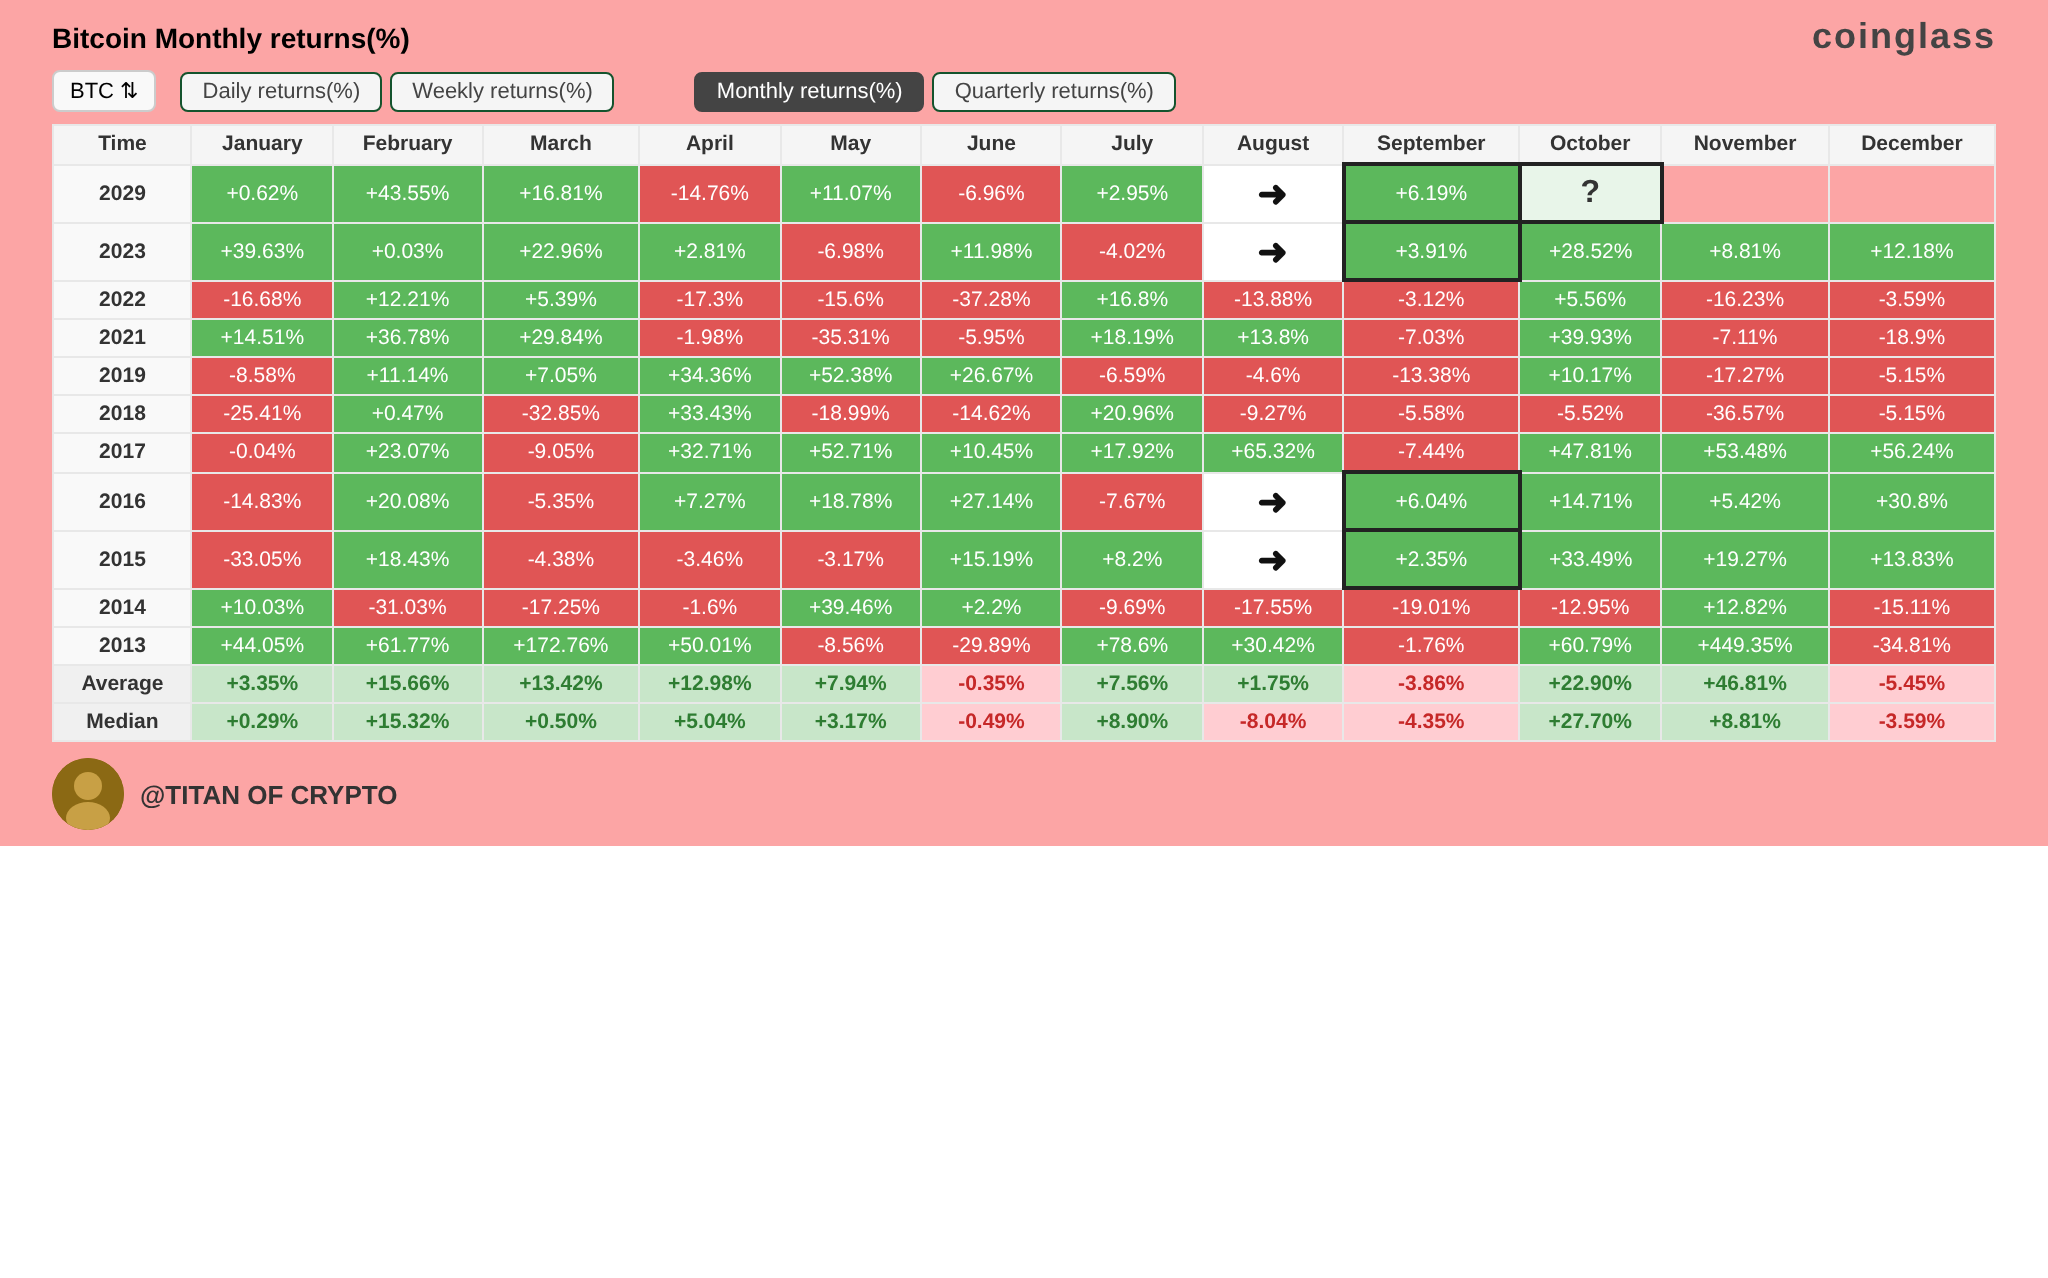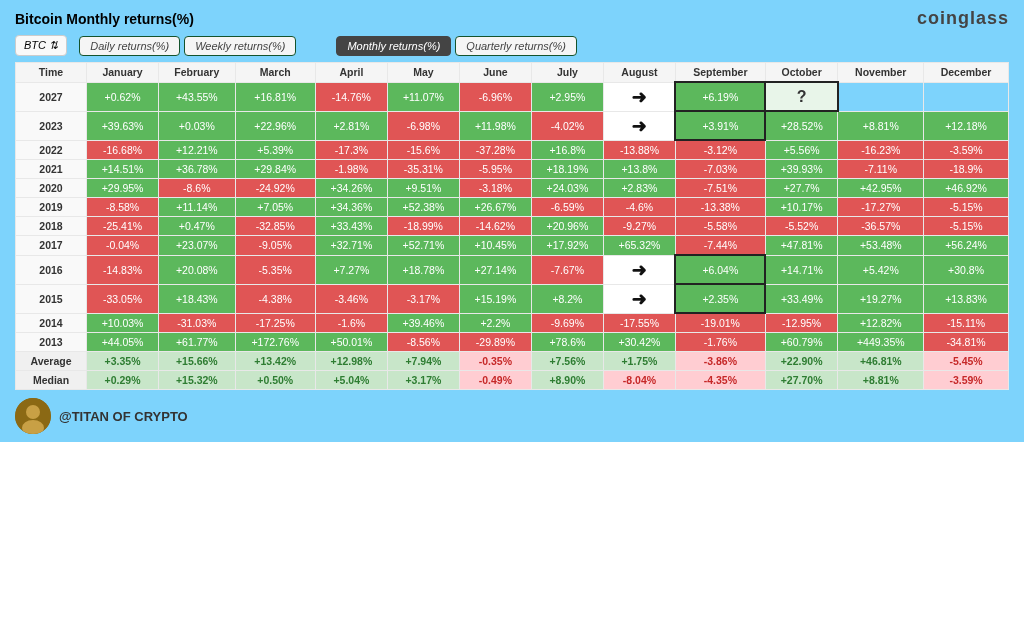--- a/index.html
+++ b/index.html
@@ -1,21 +1,21 @@
 <!DOCTYPE html>
 <html><head>
   <meta charset="utf-8">
   <style>
     * { box-sizing: border-box; margin: 0; padding: 0; }
     body { font-family: Arial, sans-serif; background: #fff; font-size: 11px; }
-    .container { width: 1024px; background: #7dd3fc; padding: 8px 15px; }
+    .container { width: 1024px; background: #fca5a5; padding: 8px 26px; }
     .header { display: flex; justify-content: space-between; align-items: center; margin-bottom: 6px; }
     .title { font-size: 14px; font-weight: bold; color: #000; }
     .brand { font-size: 18px; color: #444; font-weight: 700; letter-spacing: 1px; }
-    .tabs { display: flex; gap: 4px; margin-bottom: 6px; align-items: center; font-style: italic; }
+    .tabs { display: flex; gap: 4px; margin-bottom: 6px; align-items: center; }
     .tab { padding: 3px 10px; border-radius: 4px; border: 1px solid #14532d; cursor: pointer; font-size: 11px; color: #444; background: #f5f5f5; }
     .tab.active { background: #444; color: #fff; border-color: #444; margin-left: 36px; }
     .btc-select { padding: 3px 8px; border: 1px solid #ccc; border-radius: 4px; font-size: 11px; margin-right: 8px; background: #f9f9f9; cursor: pointer; }
     table { width: 100%; border-collapse: collapse; }
     th, td { padding: 3px 4px; text-align: center; font-size: 10.5px; border: 1px solid #e8e8e8; white-space: nowrap; }
     th { background: #f5f5f5; font-weight: bold; color: #333; }
     td.time-col { font-weight: bold; color: #333; background: #f9f9f9; }
     .green { background: #5cb85c; color: #fff; }
     .red { background: #e05555; color: #fff; }
     .highlighted { border: 2px solid #222 !important; }
@@ -57,21 +57,21 @@
         <th>July</th>
         <th>August</th>
         <th>September</th>
         <th>October</th>
         <th>November</th>
         <th>December</th>
       </tr>
     </thead>
     <tbody id="table-body">
     <tr>
-          <td class="time-col">2027</td>
+          <td class="time-col">2029</td>
           <td class="green">+0.62%</td>
           <td class="green">+43.55%</td>
           <td class="green">+16.81%</td>
           <td class="red">-14.76%</td>
           <td class="green">+11.07%</td>
           <td class="red">-6.96%</td>
           <td class="green">+2.95%</td>
           <td style="background: rgb(255, 255, 255);"><span style="font-size:18px;font-weight:bold;color:#111;">➜</span></td>
           <td class="green highlighted">+6.19%</td>
           <td class="question-cell highlighted">?</td>
@@ -115,35 +115,20 @@
           <td class="green">+29.84%</td>
           <td class="red">-1.98%</td>
           <td class="red">-35.31%</td>
           <td class="red">-5.95%</td>
           <td class="green">+18.19%</td>
           <td class="green">+13.8%</td>
           <td class="red">-7.03%</td>
           <td class="green">+39.93%</td>
           <td class="red">-7.11%</td>
           <td class="red">-18.9%</td>
-        </tr>
-        <tr>
-          <td class="time-col">2020</td>
-          <td class="green">+29.95%</td>
-          <td class="red">-8.6%</td>
-          <td class="red">-24.92%</td>
-          <td class="green">+34.26%</td>
-          <td class="green">+9.51%</td>
-          <td class="red">-3.18%</td>
-          <td class="green">+24.03%</td>
-          <td class="green">+2.83%</td>
-          <td class="red">-7.51%</td>
-          <td class="green">+27.7%</td>
-          <td class="green">+42.95%</td>
-          <td class="green">+46.92%</td>
         </tr>
         <tr>
           <td class="time-col">2019</td>
           <td class="red">-8.58%</td>
           <td class="green">+11.14%</td>
           <td class="green">+7.05%</td>
           <td class="green">+34.36%</td>
           <td class="green">+52.38%</td>
           <td class="green">+26.67%</td>
           <td class="red">-6.59%</td>

